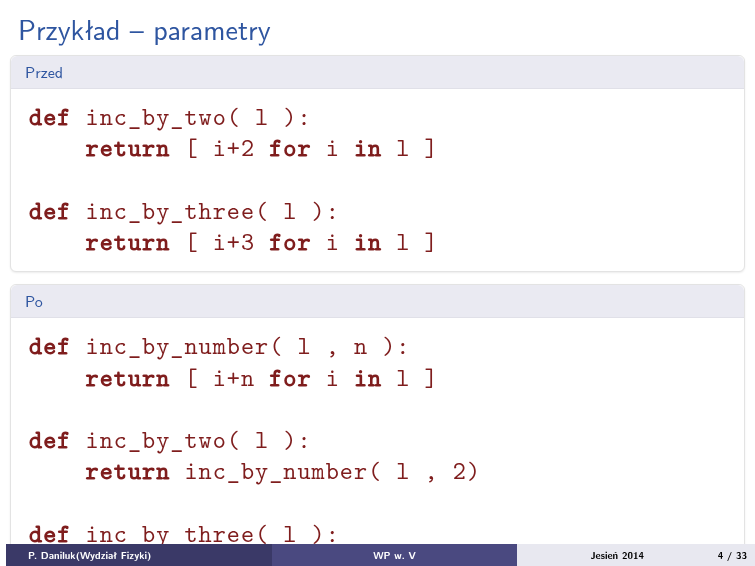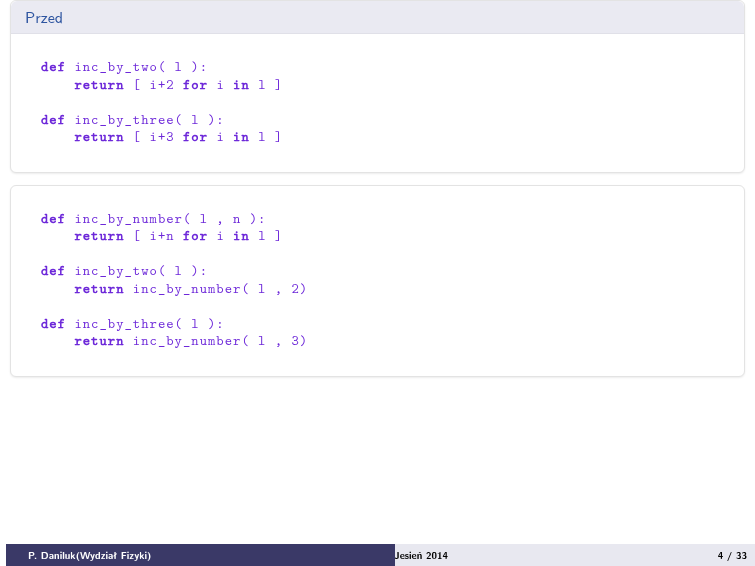--- a/index.html
+++ b/index.html
@@ -3,60 +3,63 @@
 <meta charset="utf-8">
 <style>
 html,body{margin:0;padding:0;width:755px;height:566px;background:#fff;font-family:"Latin Modern Sans","Lucida Sans",Arial,sans-serif;overflow:hidden;box-sizing:border-box}
 *{box-sizing:border-box}
 .slide{width:755px;height:566px;position:relative;display:flex;flex-direction:column}
 .title{color:#2e55a0;font-size:28px;font-weight:400;padding:8px 18px 6px 18px;letter-spacing:0}
 .content{flex:1;padding:0 10px}
 .block{border:1px solid #e3e3e3;border-radius:6px;margin-bottom:12px;background:#fff;box-shadow:0 1px 2px rgba(0,0,0,.08);overflow:hidden}
 .block-hd{background:#eaeaf2;color:#2e55a0;font-size:16px;padding:4px 14px 5px 14px;border-bottom:1px solid #e0e0e8;border-radius:6px 6px 0 0}
 .block-body{padding:8px 14px 10px 14px}
-pre.code{margin:16px;font-family:"Latin Modern Mono","Courier New",monospace;font-size:14px;line-height:1.25;color:#6d28d9;letter-spacing:1px;white-space:pre}
+pre.code{margin:4px;font-family:"Latin Modern Mono","Courier New",monospace;font-size:25px;line-height:1.25;color:#7f1d1d;letter-spacing:1px;white-space:pre}
 .kw{font-weight:bold}
 .footer{position:absolute;left:6px;bottom:0;width:100%;height:22px;display:flex;font-size:10px;font-weight:bold;font-family:"Latin Modern Sans",Arial,sans-serif}
 .fa{flex:1;background:#3a3967;color:#fff;display:flex;align-items:center;padding-left:22px}
 .fb{flex:1;background:#4a4980;color:#fff;display:flex;align-items:center;justify-content:center}
 .fc{flex:1;background:#e8e8f0;color:#000;display:flex;align-items:center}
-.fc-date{flex:1;}
+.fc-date{flex:1;text-align:center}
 .fc-page{padding-right:14px}
 </style>
 </head>
 <body>
 
 <div class="slide">
+  <div class="title">Przykład – parametry</div>
   <div class="content">
 
     <div class="block">
       <div class="block-hd">Przed</div>
       <div class="block-body">
         <pre class="code" id="code1"><span class="kw">def</span> inc_by_two( l ):
     <span class="kw">return</span> [ i+2 <span class="kw">for</span> i <span class="kw">in</span> l ]
 
 <span class="kw">def</span> inc_by_three( l ):
     <span class="kw">return</span> [ i+3 <span class="kw">for</span> i <span class="kw">in</span> l ]</pre>
       </div>
     </div>
 
     <div class="block">
+      <div class="block-hd">Po</div>
       <div class="block-body">
         <pre class="code" id="code2"><span class="kw">def</span> inc_by_number( l , n ):
     <span class="kw">return</span> [ i+n <span class="kw">for</span> i <span class="kw">in</span> l ]
 
 <span class="kw">def</span> inc_by_two( l ):
     <span class="kw">return</span> inc_by_number( l , 2)
 
 <span class="kw">def</span> inc_by_three( l ):
     <span class="kw">return</span> inc_by_number( l , 3)</pre>
       </div>
     </div>
 
   </div>
   <div class="footer">
     <div class="fa">P. Daniluk(Wydział Fizyki)</div>
+    <div class="fb">WP w. V</div>
     <div class="fc">
       <span class="fc-date">Jesień 2014</span>
       <span class="fc-page">4 / 33</span>
     </div>
   </div>
 </div>
 
 </body></html>

